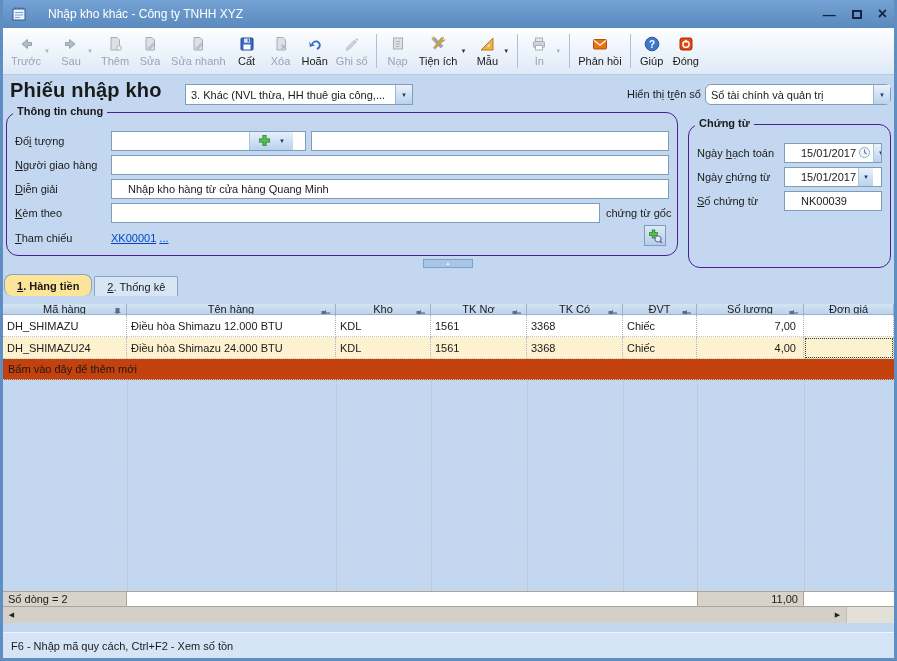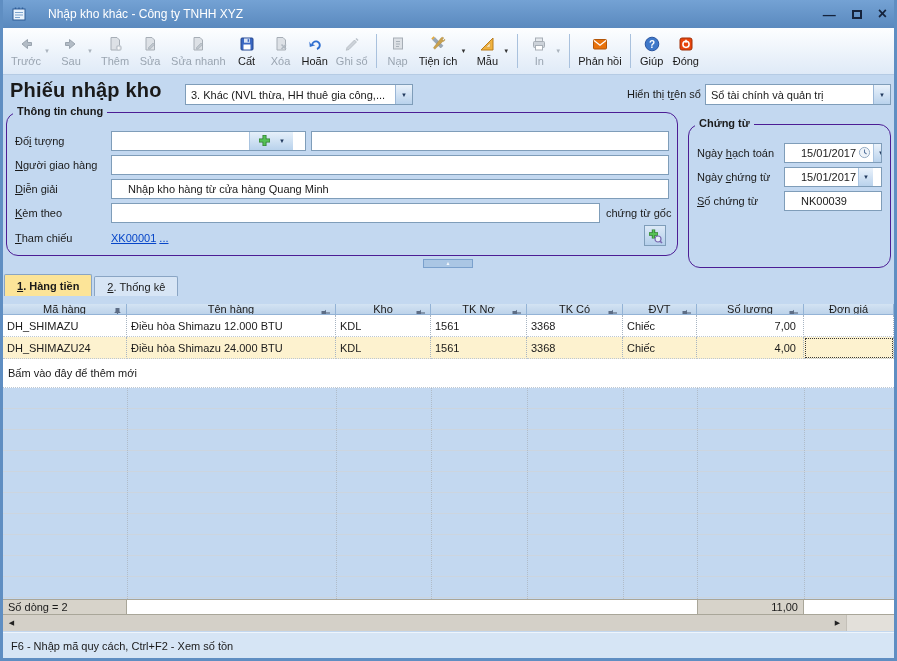--- a/index.html
+++ b/index.html
@@ -27,21 +27,21 @@
   .tb-btn.disabled .tb-caret { color:#aab3bd; }
   .tb-sep { width:1px; background:#a9c1dd; margin:5px 4px; }
 
   
   .content { position:relative; height:557px; }
   .page-title { position:absolute; left:7px; top:4px; font-size:20px; font-weight:bold; letter-spacing:.2px; }
   .select { position:absolute; display:flex; align-items:center; border:1px solid #7f9db9; background:#fff; height:21px; font-size:11px; padding-left:5px; }
   .sel-caret { margin-left:auto; width:17px; align-self:stretch; background:linear-gradient(#eaf2fb,#b9d2ec); border-left:1px solid #9ab6d6; display:flex; align-items:center; justify-content:center; font-size:6px; color:#223a5e; }
   .type-select { left:182px; top:9px; width:228px; }
   .display-label { position:absolute; left:600px; top:13px; width:98px; text-align:right; }
-  .display-select { left:702px; top:9px; width:186px; }
+  .display-select { left:702px; top:9px; width:186px;border-radius:6px; }
 
   
   .groupbox { position:absolute; border:1px solid #4c1d95; border-radius:12px; }
   .gb-general { left:3px; top:37px; width:672px; height:144px; }
   .gb-doc { left:685px; top:37px; width:203px; height:144px;margin-top:12px; }
   .gb-title { position:absolute; top:-8px; left:6px; background:#c3d8f0; padding:0 4px; font-weight:bold; }
   .f-label { position:absolute; left:8px; }
   .f-input { position:absolute; background:#fff; border:1px solid #7f9db9; height:20px; display:flex; align-items:center; padding:0 16px; font-size:11px; overflow:hidden; white-space:nowrap; }
   .combo-btns { margin-left:auto; margin-right:-4px; align-self:stretch; width:44px; background:linear-gradient(#e6f0fa,#b9d2ec); border-left:1px solid #aac4e0; display:flex; align-items:center; justify-content:space-evenly; }
   .combo-btns .caret { font-size:6px; color:#223a5e; }
@@ -50,37 +50,37 @@
   .link { color:#0645c8; text-decoration:underline; cursor:pointer; }
   .ref-btn { position:absolute; left:637px; top:112px; width:22px; height:21px; background:linear-gradient(#dce9f7,#b4cfeb); border:1px solid #7f9db9; display:flex; align-items:center; justify-content:center; }
 
   
   .splitter-btn { position:absolute; left:420px; top:184px; width:50px; height:9px; background:#aac6e4; border:1px solid #7aa0cc; display:flex; align-items:center; justify-content:center; }
   .splitter-btn span { font-size:5px; color:#f4f8fc; line-height:1; }
 
   
   .tabs { position:absolute; left:1px; top:199px; display:flex; align-items:flex-end; height:22px; }
   .tab { height:20px; display:flex; align-items:center; padding:0 12px; border:1px solid #8aa5c4; border-bottom:none; border-radius:2px 2px 0 0; background:#d7e5f5; margin-right:2px; }
-  .tab.active { background:#fce498; font-weight:bold; height:22px; }
+  .tab.active { background:#fce498; font-weight:bold; height:22px;border-radius:8px; }
 
   
   .grid { position:absolute; left:0; top:221px; width:891px; }
   .g-row { display:flex; }
   .g-head { height:19px; }
   .g-head .cell { background:linear-gradient(#d3e3f3,#bdd3ea); border-right:1px solid #93b3d6; border-bottom:1px solid #93b3d6; display:flex; align-items:center; justify-content:center; position:relative; font-size:11px;margin-top:8px; }
   .cell { overflow:hidden; white-space:nowrap; }
   .c0{width:124px;} .c1{width:209px;} .c2{width:95px;} .c3{width:96px;} .c4{width:96px;} .c5{width:74px;} .c6{width:107px;} .c7{width:90px;}
   .pin { position:absolute; right:3px; top:3px; }
   .g-data { height:22px; background:#fff; }
   .g-data .cell { border-right:1px dotted #a7b4c2; border-bottom:1px dotted #bcc7d3; display:flex; align-items:center; padding:0 4px; }
   .g-data .num { justify-content:flex-end; padding-right:7px; }
   .g-data.selected { background:#fdf2cf; }
   .g-data.selected .cell { background:#fdf2cf; }
   .cell-focus { outline:1px dotted #3a3a3a; outline-offset:-2px; }
-  .g-add { height:29px; background:#ffffff; position:relative; border-bottom:1px dotted #bcc7d3; display:flex; align-items:center; }
+  .g-add { height:21px; background:#c2410c; position:relative; border-bottom:1px dotted #bcc7d3; display:flex; align-items:center; }
   .g-add .add-text { padding-left:5px; }
   .empty-area { height:211px; position:relative;
     background:repeating-linear-gradient(to bottom, transparent 0 20px, #ccd5df 20px 21px); }
   .vline { position:absolute; top:0; bottom:0; width:0; border-left:1px dotted #b0bcc9; }
 
   .g-footer { height:16px; display:flex; background:#fff; border-top:1px solid #a9a699; border-bottom:1px solid #a9a699; }
   .g-footer .fcell { height:100%; display:flex; align-items:center; padding:0 5px; }
   .fgray { background:#d7d3ca; border-right:1px solid #a9a699; }
   .fnum { justify-content:flex-end; }
 

